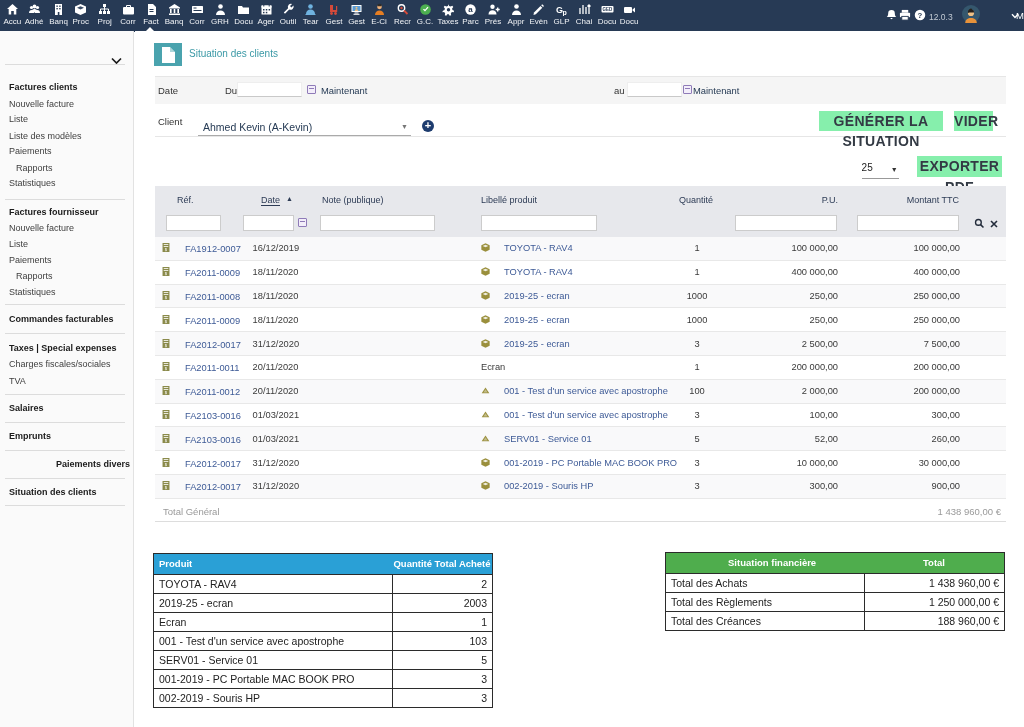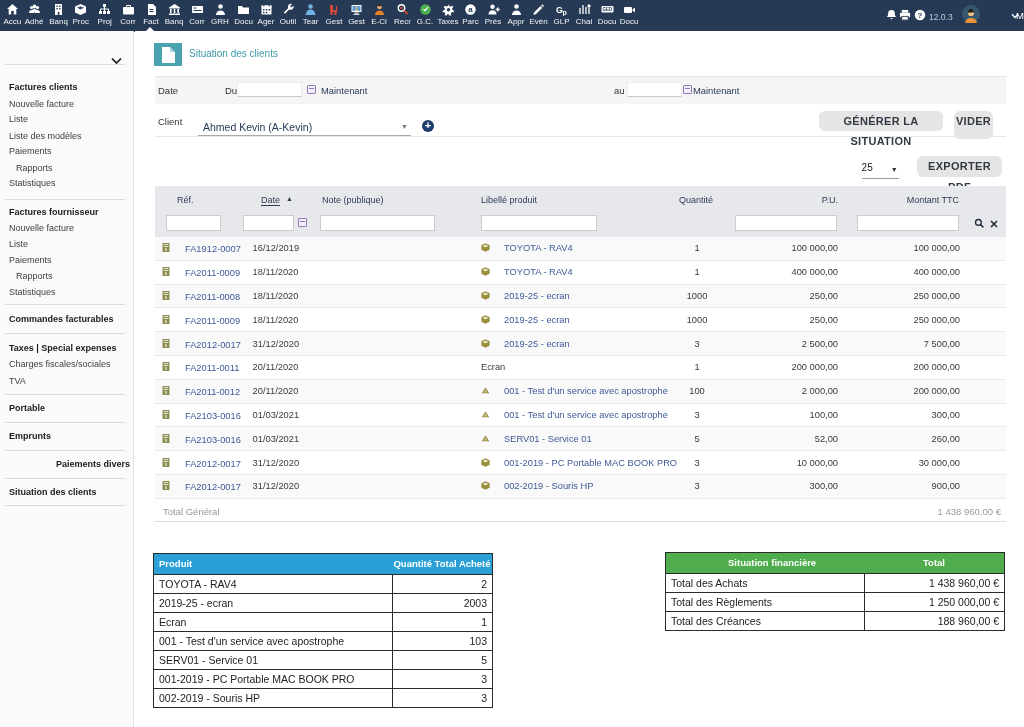--- a/index.html
+++ b/index.html
@@ -35,22 +35,22 @@
 .flab { position:absolute; font-size:9.5px; color:#333; }
 .finput { position:absolute; background:#fff; border:1px solid #eee; border-bottom:1px solid #c9c9c9; }
 .fmain { position:absolute; font-size:9.4px; color:#253a54; }
 .calico { position:absolute; width:9px; height:9px; border:1px solid #8f7bb8; border-radius:1px; background:#f3eefa; }
 .calico:before { content:""; position:absolute; left:1px; top:2px; width:5px; height:1px; background:#8f7bb8; }
 #selclient { position:absolute; left:43px; top:42.5px; width:213px; border-bottom:1px solid #aaa; height:17px; }
 #selclient .txt { font-size:10.5px; color:#253a54; }
 #selclient .car { position:absolute; right:3px; top:4px; font-size:7px; color:#777; }
 #plusbtn { position:absolute; left:267px; top:44px; width:12px; height:12px; border-radius:6px;
   background:#1d3c6e; color:#fff; font-size:11px; line-height:11px; text-align:center; font-weight:bold; }
-.gbtn { position:absolute; background:#e5e5e5; color:#333a44; font-weight:bold; font-size:11px;
-  text-align:center; border-radius:6px; letter-spacing:0.3px; }
+.gbtn { position:absolute; background:#86efac; color:#333a44; font-weight:bold; font-size:14px;
+  text-align:center; border-radius:0; letter-spacing:0.3px; }
 
 #pagesel { position:absolute; left:726.6px; top:131px; width:37px; border-bottom:1px solid #999; height:17px;
   font-size:10px; color:#222; text-align:left; }
 #pagesel .car { position:absolute; right:1px; top:4px; font-size:7px; color:#333; }
 
 #dtable { position:absolute; left:20px; top:155px; width:851px; }
 .th { position:absolute; font-size:9px; color:#2d3b55; }
 #thead { position:absolute; left:0; top:0; width:851px; height:51px; background:#e7e8ec; }
 .fin { position:absolute; top:29px; height:16px; background:#fff; border:1px solid #ccc; }
 .drow { position:absolute; left:0; width:851px; height:23.8px; border-bottom:1px solid #e8e8e8; }
@@ -339,21 +339,21 @@
     <div class="sline" style="top: 224px;">Paiements</div>
     <div class="sline" style="top: 240px; left: 16px;">Rapports</div>
     <div class="sline" style="top: 256px;">Statistiques</div>
     <div class="ssep" style="top: 273.2px;"></div>
     <div class="sline shead" style="top: 283.4px;">Commandes facturables</div>
     <div class="ssep" style="top: 301.8px;"></div>
     <div class="sline shead" style="top: 311.6px;">Taxes | Special expenses</div>
     <div class="sline" style="top: 328px;">Charges fiscales/sociales</div>
     <div class="sline" style="top: 345px;">TVA</div>
     <div class="ssep" style="top: 363px;"></div>
-    <div class="sline shead" style="top: 372.3px;">Portable</div>
+    <div class="sline shead" style="top: 372.3px;">Salaires</div>
     <div class="ssep" style="top: 390.7px;"></div>
     <div class="sline shead" style="top: 400px;">Emprunts</div>
     <div class="ssep" style="top: 418.9px;"></div>
     <div class="sline shead" style="top: 427.7px; padding-left: 47px;">Paiements divers</div>
     <div class="ssep" style="top: 446.6px;"></div>
     <div class="sline shead" style="top: 455.9px;">Situation des clients</div>
     <div class="ssep" style="top: 474.3px;"></div>
   </div>
 <div id="main">
   <div id="ticon">
@@ -375,21 +375,21 @@
     <div class="finput" style="left:472px;top:6px;width:55px;height:15px;"></div>
     <div class="calico" style="left:528px;top:8.5px;"></div>
     <div class="fmain" style="left:538px;top:9px;">Maintenant</div>
     <div class="flab" style="left:3px;top:40px;">Client</div>
     <div id="selclient">
         <span class="txt" style="position:absolute;left:5px;top:2px;">Ahmed Kevin (A-Kevin)</span>
         <span class="car">▼</span>
       </div>
     <div id="plusbtn">+</div>
     <div class="gbtn" style="left:664px;top:35px;width:124px;height:20px;line-height:20px;">GÉNÉRER LA SITUATION</div>
-    <div class="gbtn" style="left:799px;top:35px;width:39px;height:28px;line-height:20px;">VIDER</div>
+    <div class="gbtn" style="left:799px;top:35px;width:39px;height:20px;line-height:20px;">VIDER</div>
   </div>
   <div class="gbtn" style="left:782px;top:125px;width:85px;height:20.5px;line-height:20.5px;">EXPORTER PDF</div>
   <div id="pagesel">25<span class="car">▼</span></div>
   <div id="dtable">
       <div id="thead"></div>
       <div class="th" style="left:22px;top:9px;">Réf.</div>
       <div class="th" style="left:106px;top:9px;border-bottom:1px solid #2d3b55;">Date</div>
       <div class="th" style="left:131px;top:9px;font-size:7px;">▲</div>
       <div class="th" style="left:167px;top:9px;">Note (publique)</div>
       <div class="th" style="left:326px;top:9px;">Libellé produit</div>

